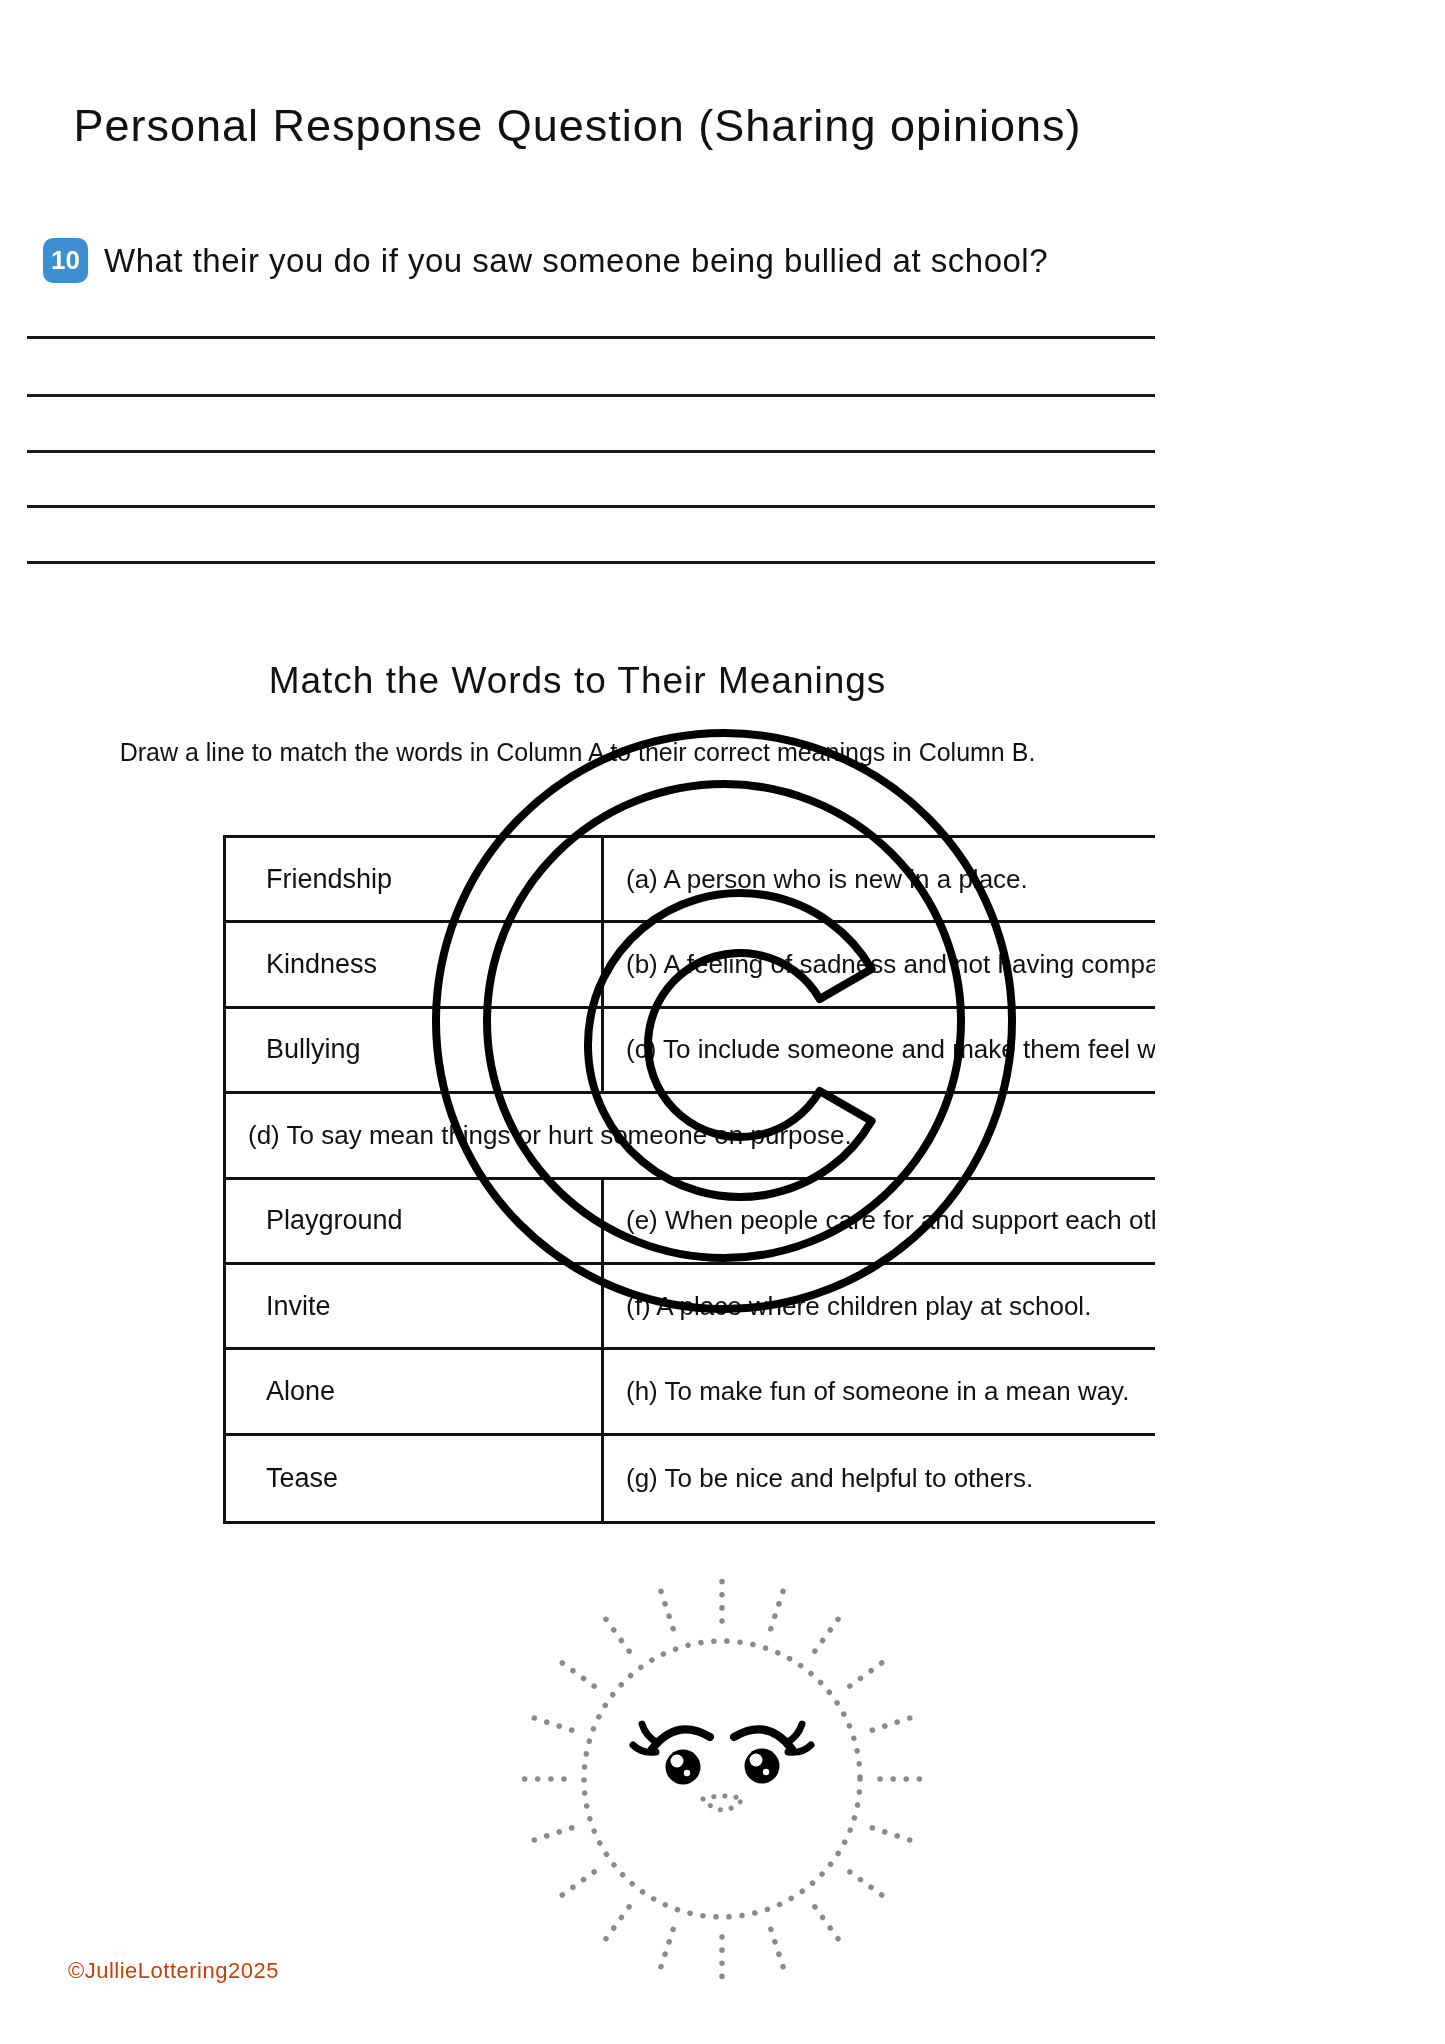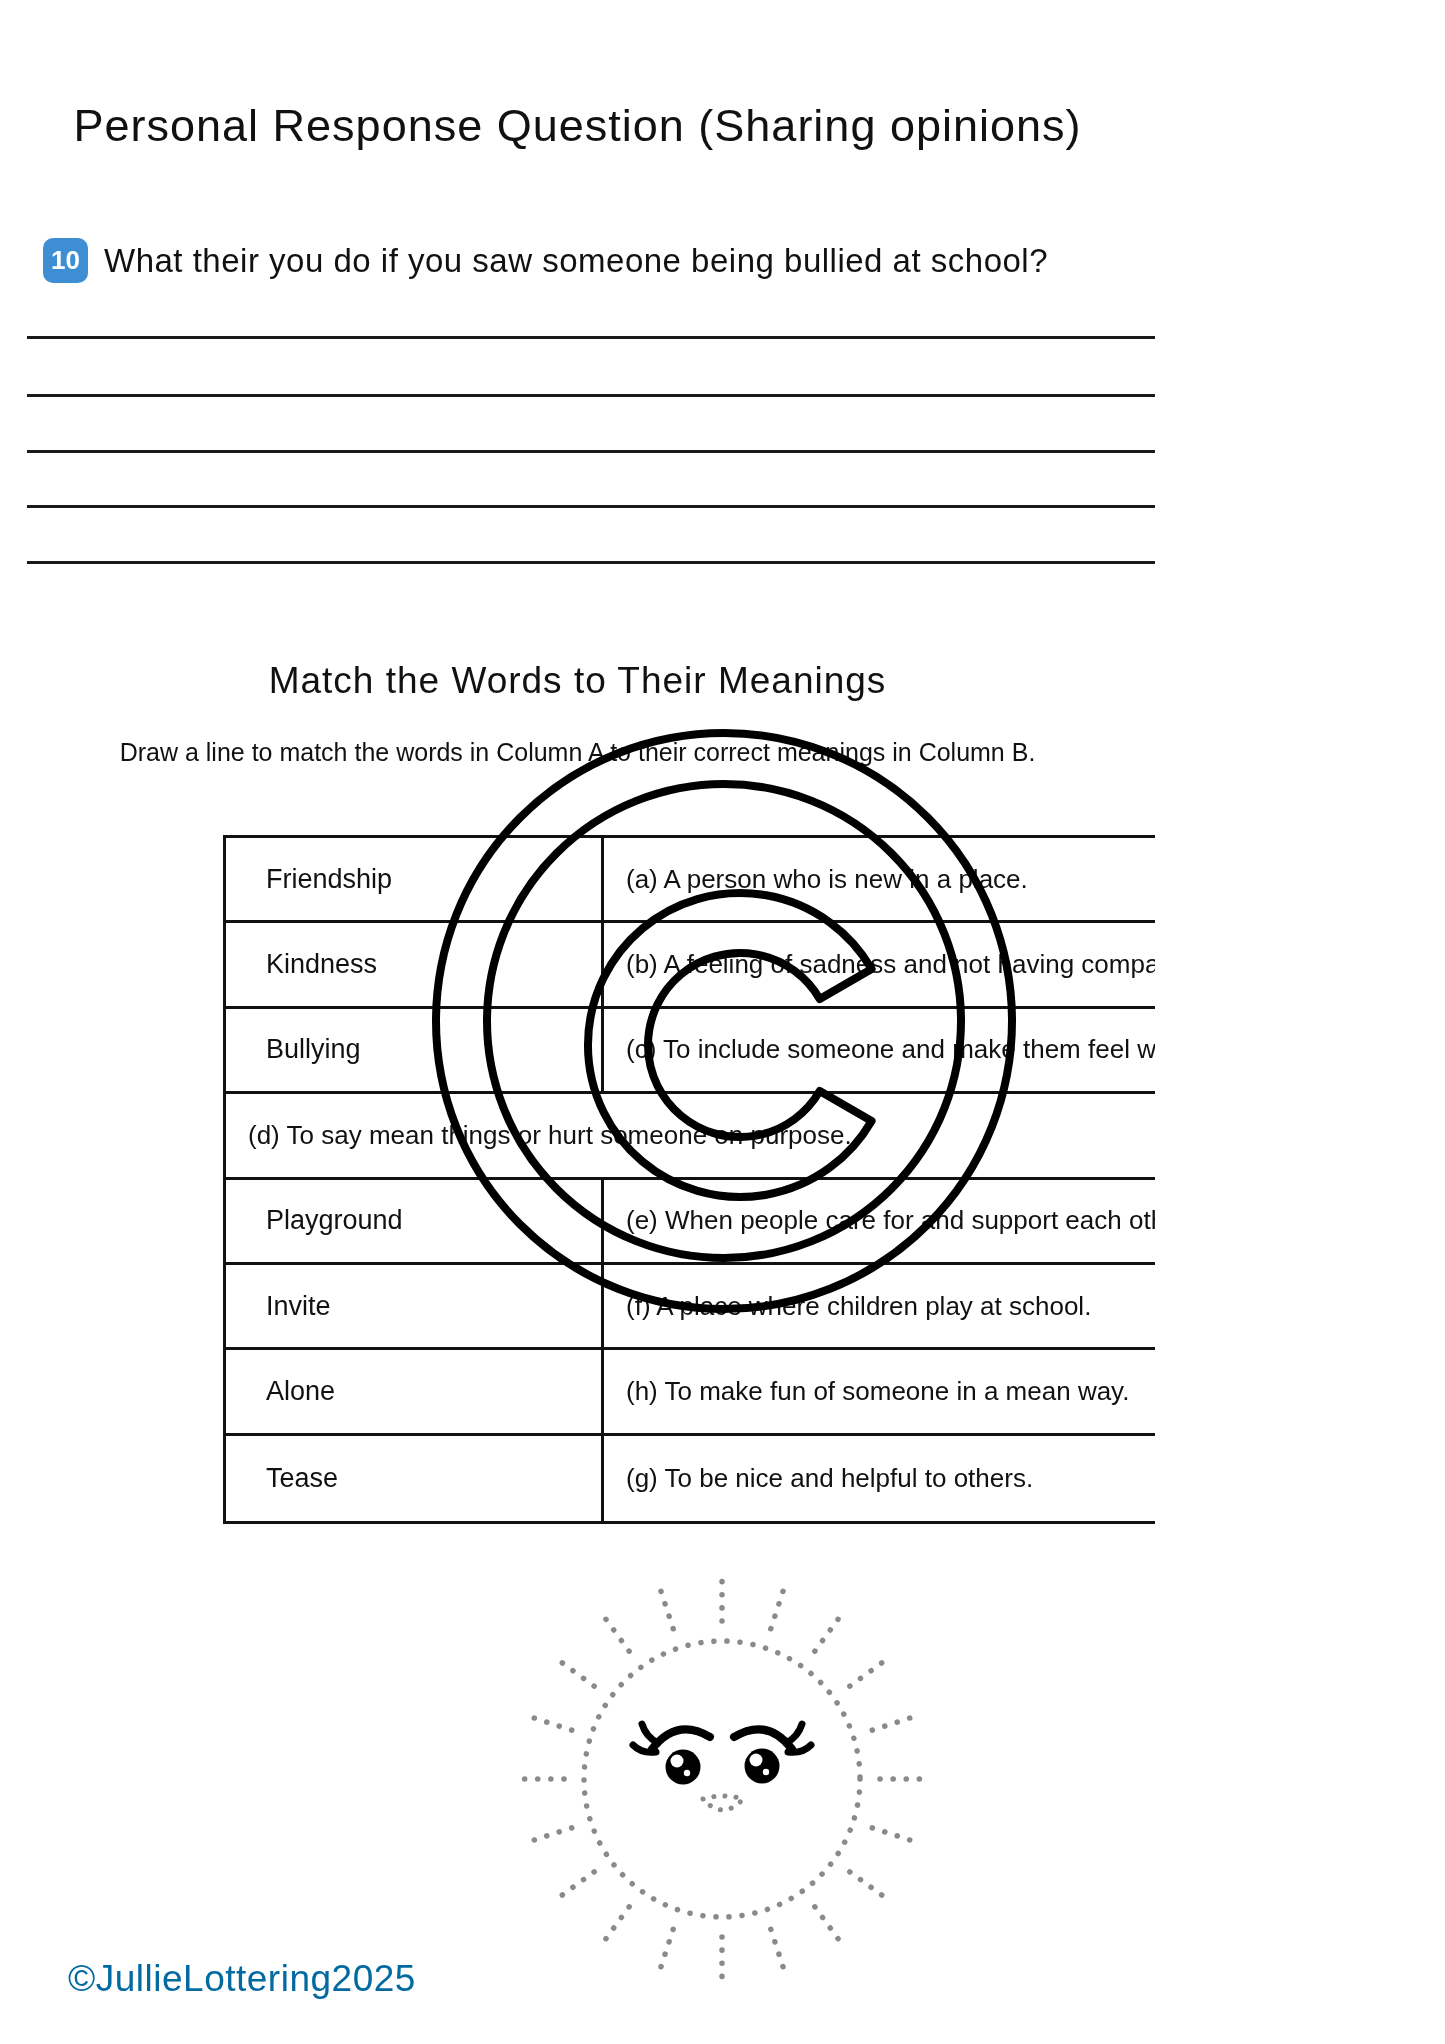--- a/index.html
+++ b/index.html
@@ -52,21 +52,21 @@
     flex:1 1 auto; display:flex; align-items:center; padding-left:22px;
     font-size:26px; color:#111;
   }
   .watermark {
     position:absolute; left:424px; top:721px; width:600px; height:600px;
     z-index:2; pointer-events:none;
   }
   .sun { position:absolute; left:487px; top:1544px; width:470px; height:470px; }
   .footer-credit {
     position:absolute; left:68px; top:1958px;
-    font-size:37px; color:#0369a1; letter-spacing:0.5px;
+    font-size:22px; color:#c2410c; letter-spacing:0.5px;
   }
 </style>
 </head>
 <body>
 
 <div class="page">
 
   <div class="doc-title">Personal Response Question (Sharing opinions)</div>
 
   <div class="question-row">

